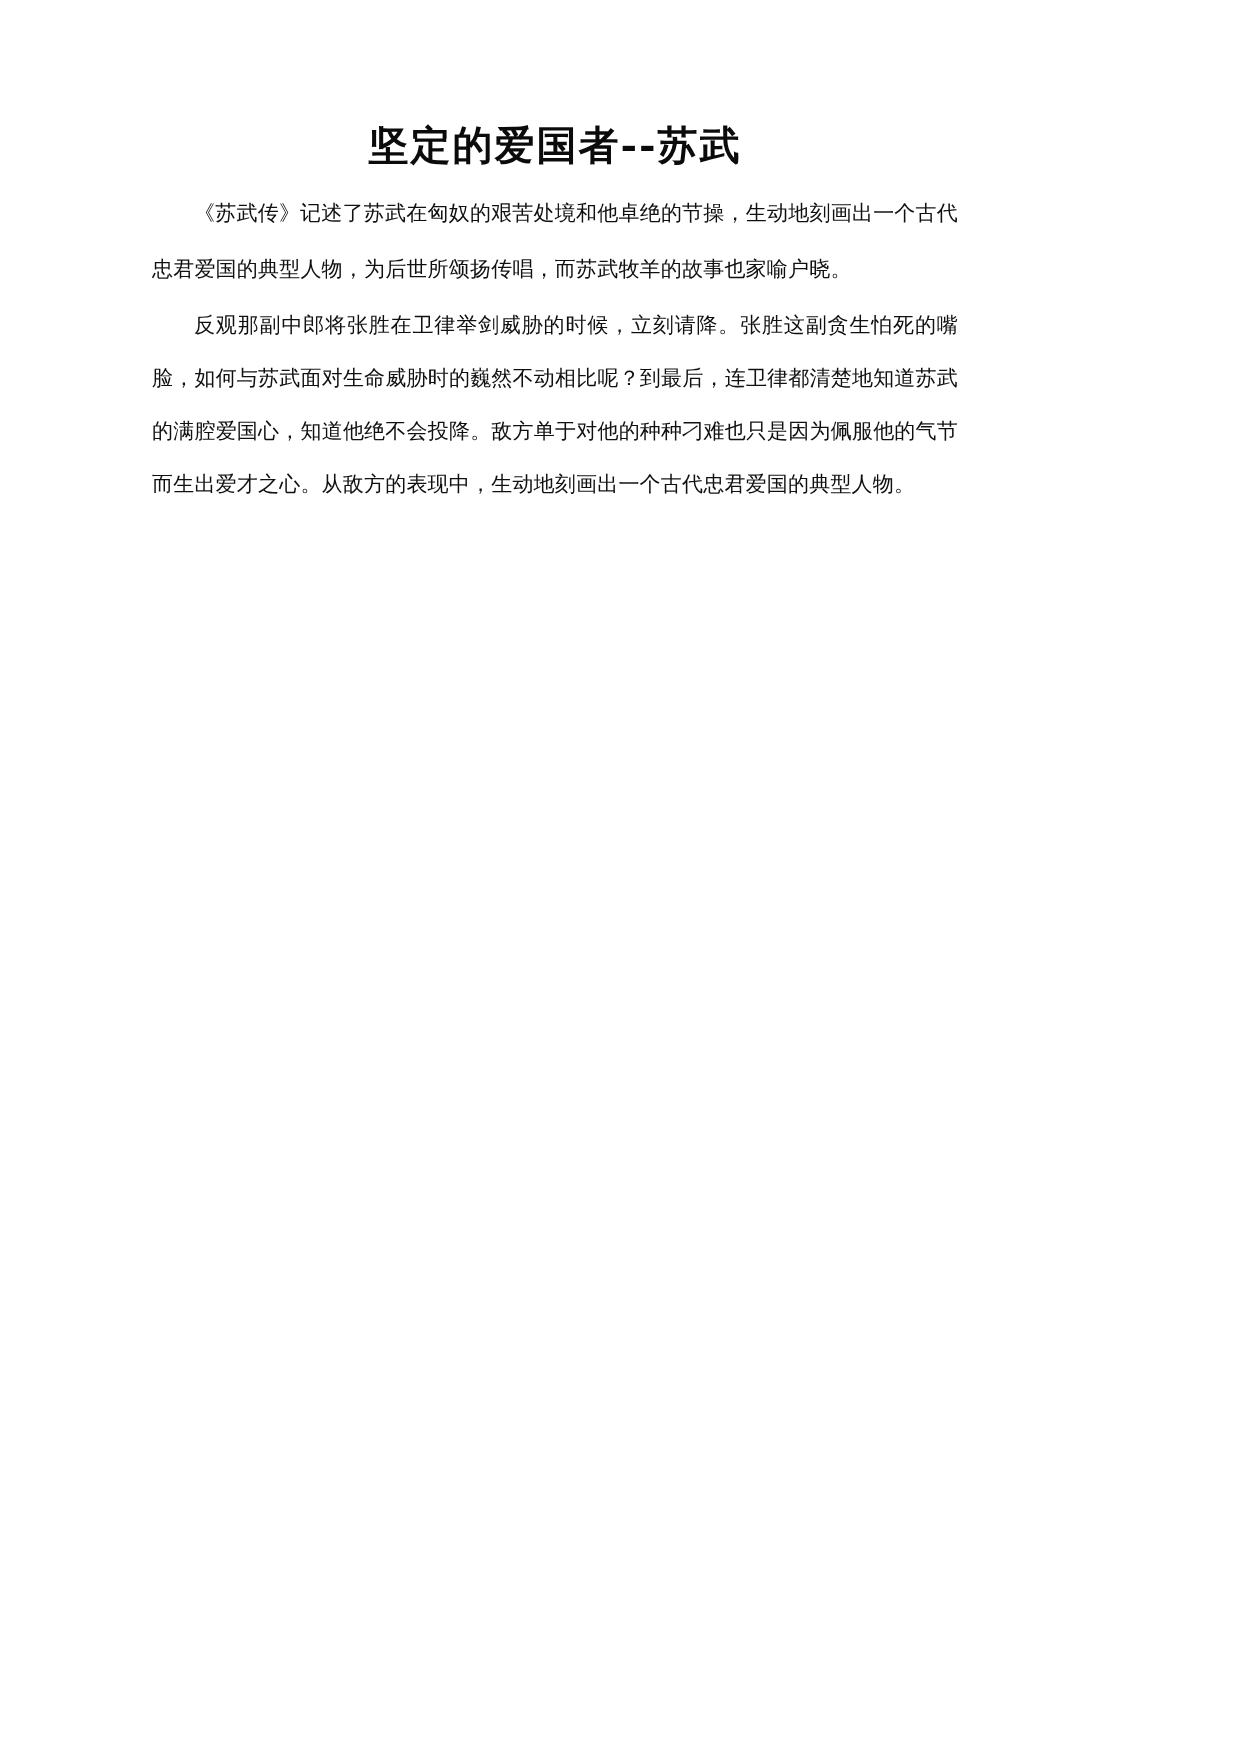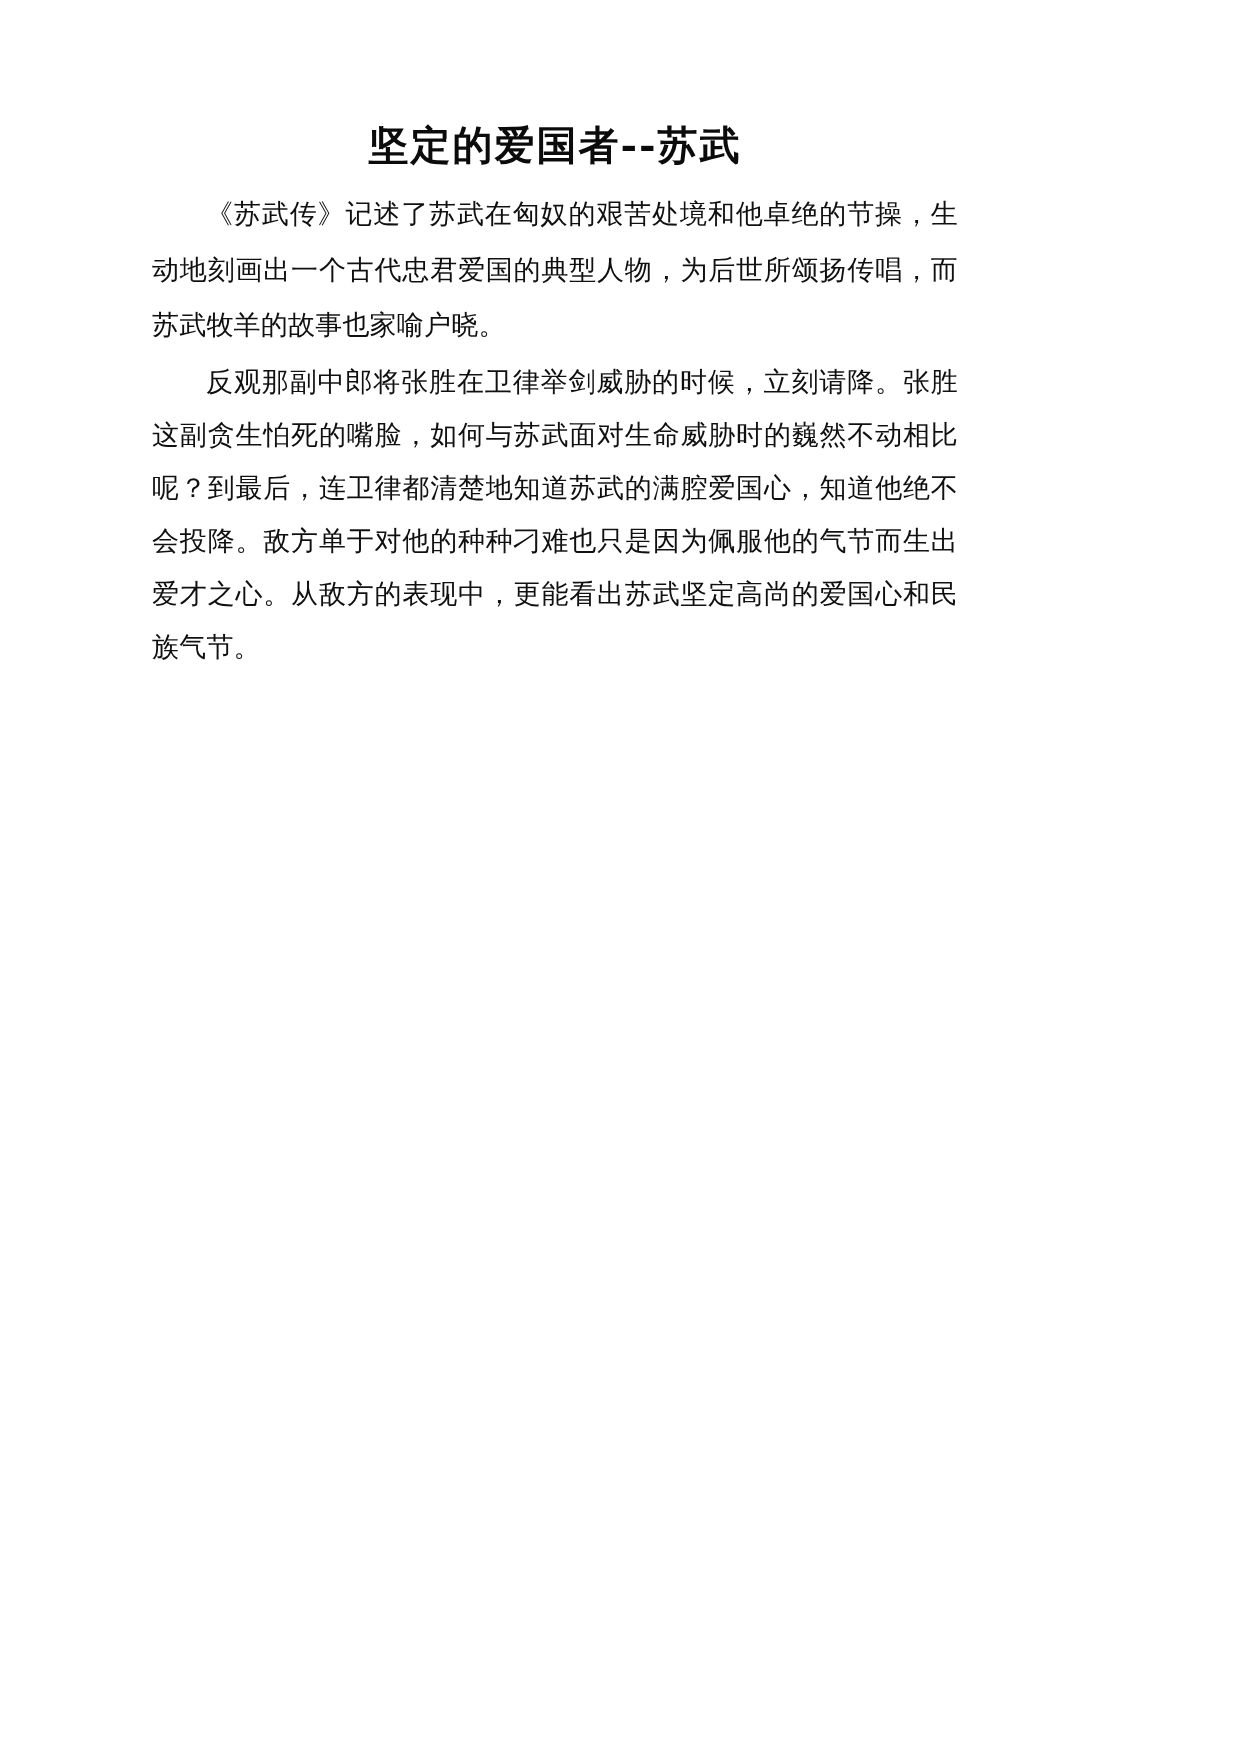--- a/index.html
+++ b/index.html
@@ -29,21 +29,21 @@
     font-family: "DejaVu Serif", "Liberation Serif", serif;
     font-weight: bold;
     font-size: 40px;
     line-height: 1.35;
     text-align: center;
     letter-spacing: 2px;
     margin: 0 0 14px 0;
     color: #0b0b0b;
   }
   .para {
-    font-size: 27px;
+    font-size: 21px;
     line-height: 55.5px;
     text-align: justify;
     text-justify: inter-ideograph;
     text-indent: 2em;
     margin: 0 0 2px 0;
     letter-spacing: 0.2px;
     color: #101010;
     word-break: break-all;
     text-align-last: left;
   }
@@ -60,17 +60,17 @@
 
 <div class="page">
   <div class="page-inner">
 
     <h1 class="doc-title">坚定的爱国者--苏武</h1>
 
     <p class="para">《苏武传》记述了苏武在匈奴的艰苦处境和他卓绝的节操，生动地刻画出一个古代忠君爱国的典型人物，为后世所颂扬传唱，而苏武牧羊的故事也家喻户晓。</p>
 
 
 
-    <p class="para tight">反观那副中郎将张胜在卫律举剑威胁的时候，立刻请降。张胜这副贪生怕死的嘴脸，如何与苏武面对生命威胁时的巍然不动相比呢？到最后，连卫律都清楚地知道苏武的满腔爱国心，知道他绝不会投降。敌方单于对他的种种刁难也只是因为佩服他的气节而生出爱才之心。从敌方的表现中，更能看出苏武坚定高尚的爱国心和民族气节。</p>
+    <p class="para tight">反观那副中郎将张胜在卫律举剑威胁的时候，立刻请降。张胜这副贪生怕死的嘴脸，如何与苏武面对生命威胁时的巍然不动相比呢？到最后，连卫律都清楚地知道苏武的满腔爱国心，知道他绝不会投降。敌方单于对他的种种刁难也只是因为佩服他的气节而生出爱才之心。从敌方的表现中，生动地刻画出一个古代忠君爱国的典型人物。</p>
 
 
   </div>
 </div>
 
 </body></html>

